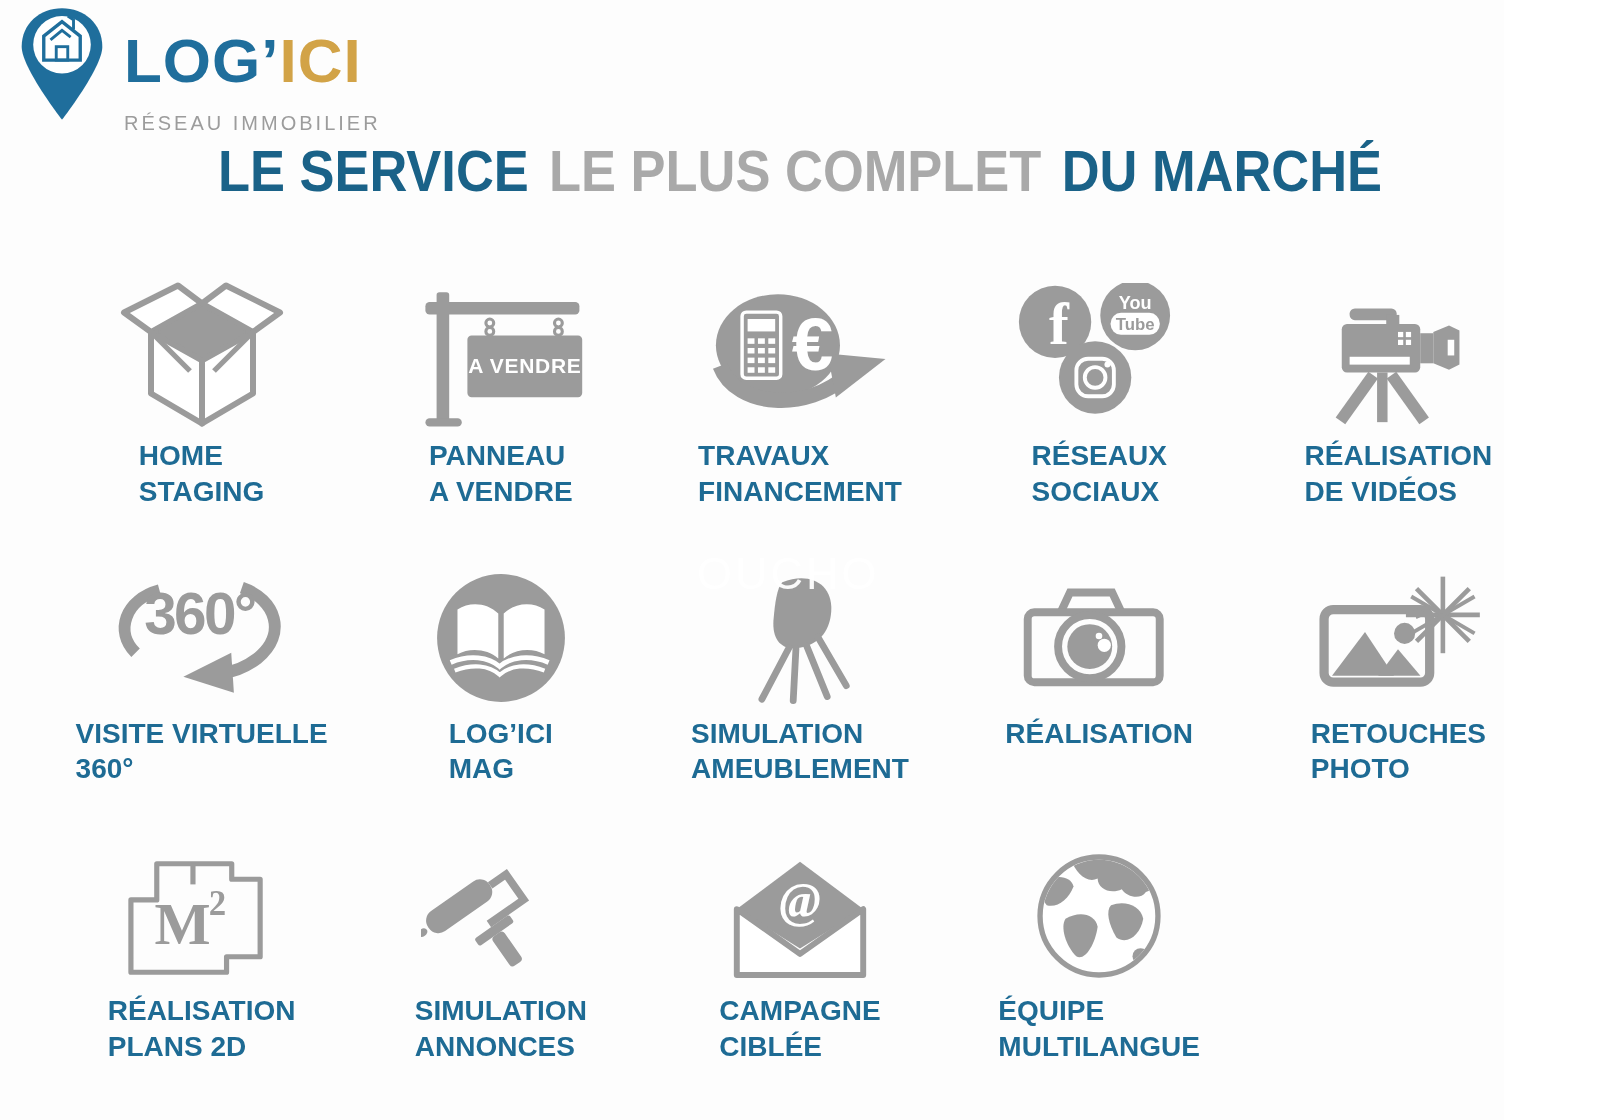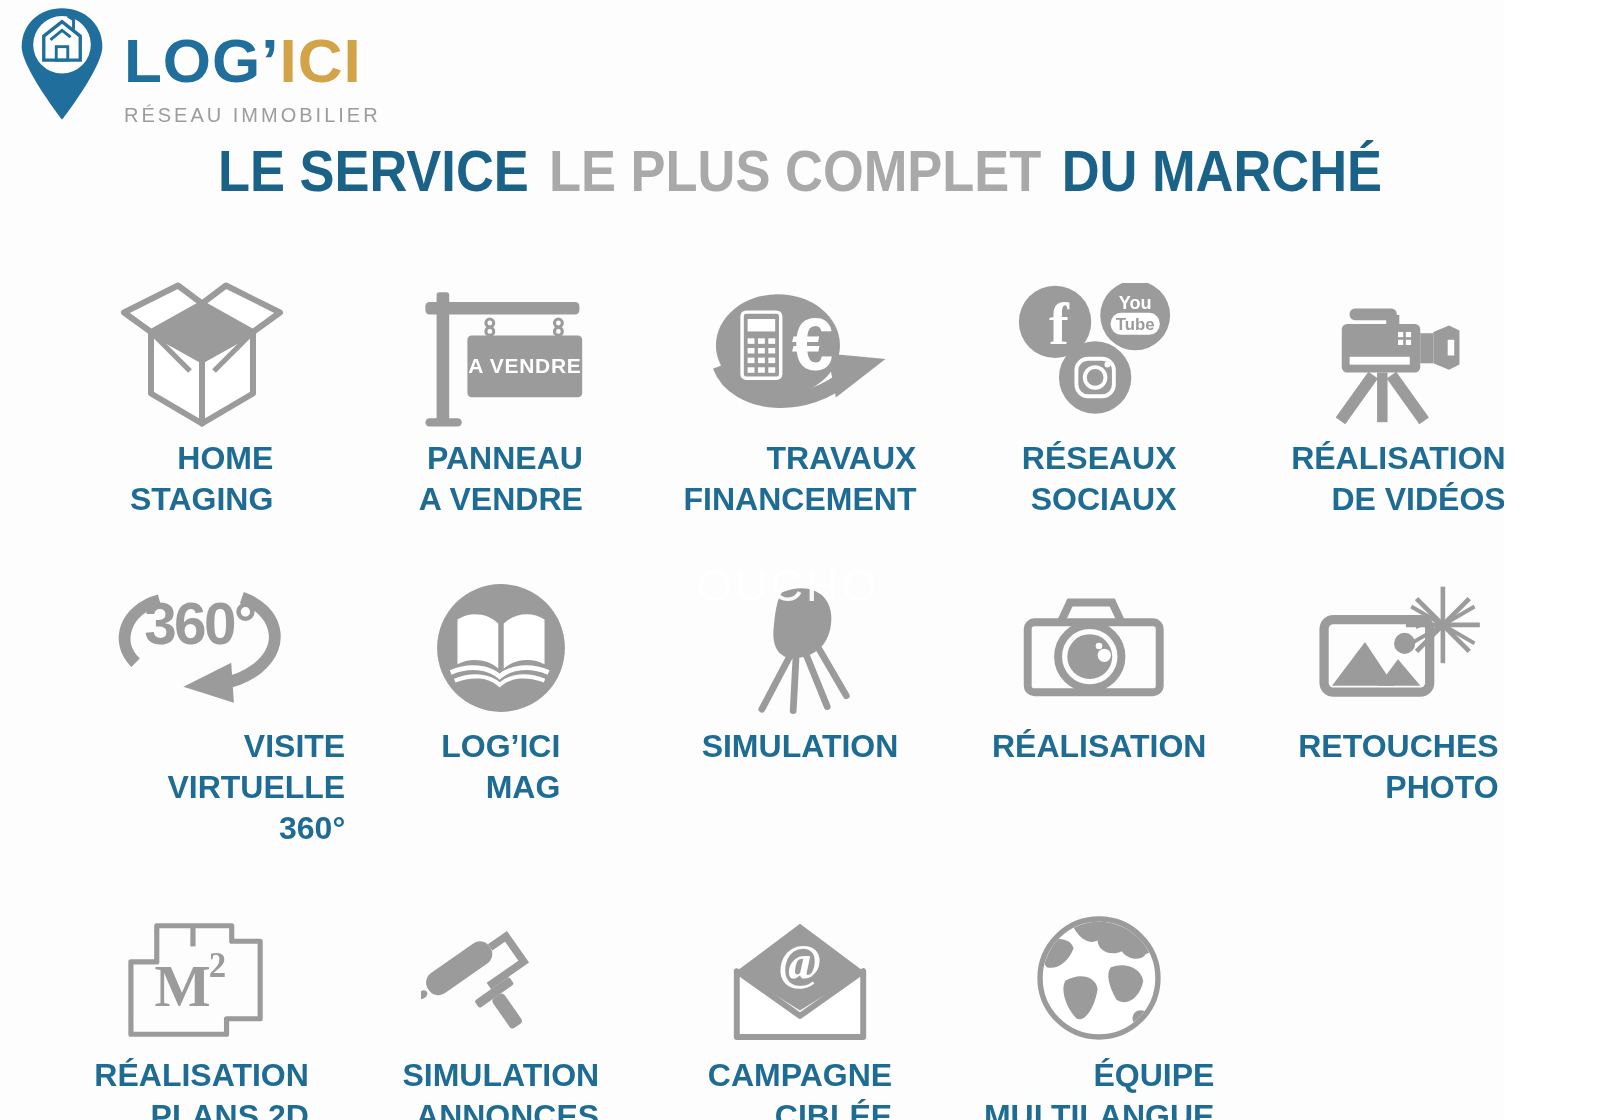--- a/index.html
+++ b/index.html
@@ -4,52 +4,52 @@
 <style>
   html,body{margin:0;padding:0;background:#fff;}
   .page{position:relative;width:1504px;height:1120px;background:#fdfdfd;overflow:hidden;
         font-family:"Liberation Sans",sans-serif;}
   
   .logo{position:absolute;left:14px;top:4px;display:flex;align-items:flex-start;gap:14px;}
   .logo-text{margin-top:26px;}
   .brand{font-size:62px;font-weight:bold;letter-spacing:1px;line-height:1;white-space:nowrap;}
   .brand-primary{color:var(--logo_blue);}
   .brand-secondary{color:var(--logo_gold);}
-  .brand-sub{font-size:20px;letter-spacing:3px;color:var(--logo_subtitle);margin-top:12px;white-space:nowrap;}
+  .brand-sub{font-size:20px;letter-spacing:3px;color:var(--logo_subtitle);margin-top:20px;white-space:nowrap;}
   
   .title{position:absolute;top:138px;left:0;width:1600px;text-align:center;font-weight:bold;
          font-size:57px;transform:scaleX(0.92);white-space:nowrap;}
   .title span{margin:0 11px;}
   .t-teal{color:var(--title_teal);}
   .t-gray{color:var(--title_gray);}
   
   .grid{position:absolute;top:256px;left:58px;width:1484px;display:grid;
         grid-template-columns:repeat(5,1fr);column-gap:12px;row-gap:24px;}
   .cell{display:flex;flex-direction:column;align-items:center;}
   .icon-box{height:172px;display:flex;align-items:flex-end;justify-content:center;}
-  .label{margin-top:10px;text-align:right;color:var(--label_teal);font-weight:bold;
-         font-size:32px;line-height:1.28;}
+  .label{margin-top:10px;text-align:left;color:var(--label_teal);font-weight:bold;
+         font-size:28px;line-height:1.28;}
   
   svg{display:block;}
   .g-fill{fill:var(--icon_gray);}
   .g-stroke{stroke:var(--icon_gray);fill:none;}
   .w-fill{fill:#fff;}
   .w-stroke{stroke:#fff;fill:none;}
   .wg{fill:#fff;stroke:var(--icon_gray);}
   .sign-text{fill:#fff;font:bold 15px "Liberation Sans",sans-serif;text-anchor:middle;letter-spacing:.5px;}
   .euro-text{fill:#fff;font:bold 54px "Liberation Sans",sans-serif;text-anchor:middle;}
   .fb-text{fill:#fff;font:bold 46px "Liberation Serif",serif;text-anchor:middle;}
   .yt-top{fill:#fff;font:bold 14px "Liberation Sans",sans-serif;text-anchor:middle;}
   .yt-badge{fill:var(--icon_gray);font:bold 13px "Liberation Sans",sans-serif;text-anchor:middle;}
   .deg-text{fill:var(--icon_gray);font:bold 44px "Liberation Sans",sans-serif;text-anchor:middle;letter-spacing:-2px;}
   .m2-main{fill:var(--icon_gray);font:bold 46px "Liberation Serif",serif;text-anchor:middle;}
   .m2-sup{fill:var(--icon_gray);font:bold 27px "Liberation Serif",serif;text-anchor:middle;}
   .at-text{fill:#fff;font:italic bold 38px "Liberation Serif",serif;text-anchor:middle;}
   
-  .watermark{position:absolute;left:697px;top:560px;z-index:5;font-size:45px;
+  .watermark{position:absolute;left:697px;top:548px;z-index:5;font-size:45px;
              color:rgba(255,255,255,.95);letter-spacing:3px;}
 </style>
 </head>
 <body>
 
 <div class="page">
 
   <div class="logo">
     <svg width="96" height="118" viewBox="0 0 100 122">
       <path fill="#1f6e9c" d="M 50,120 C 50,120 8,66 8,44 C 8,20 27,4 50,4 C 73,4 92,20 92,44 C 92,66 50,120 50,120 Z"></path>
@@ -224,20 +224,21 @@
         <svg width="150" height="136" viewBox="0 0 110 100">
           <path class="g-fill" d="M 42,9 C 62,1 79,10 78,30 C 77,47 67,56 52,57.5 C 41,58.5 34.5,51 35.5,37 C 36.5,25 38,13 42,9 Z"></path>
           <line class="g-stroke" stroke-width="5" stroke-linecap="round" x1="47" y1="57" x2="27" y2="95"></line>
           <line class="g-stroke" stroke-width="5" stroke-linecap="round" x1="52" y1="58" x2="50" y2="96"></line>
           <line class="g-stroke" stroke-width="5" stroke-linecap="round" x1="60" y1="56" x2="75" y2="93"></line>
           <line class="g-stroke" stroke-width="5" stroke-linecap="round" x1="68" y1="49" x2="89" y2="85"></line>
         </svg>
       </div>
       <div class="label">
         <div>SIMULATION</div>
+        <div>AMEUBLEMENT</div>
       </div>
     </div>
 
     <div class="cell">
       <div class="icon-box">
         <svg width="172" height="132" viewBox="0 0 130 100">
           <path class="g-stroke" stroke-width="6" d="M 36,29 L 43,14 L 75,14 L 82,29"></path>
           <rect class="g-stroke" stroke-width="6" x="11" y="29" width="100" height="53" rx="5"></rect>
           <circle class="g-stroke" stroke-width="6" cx="58" cy="55" r="24"></circle>
           <circle class="g-fill" cx="58" cy="55" r="17"></circle>

